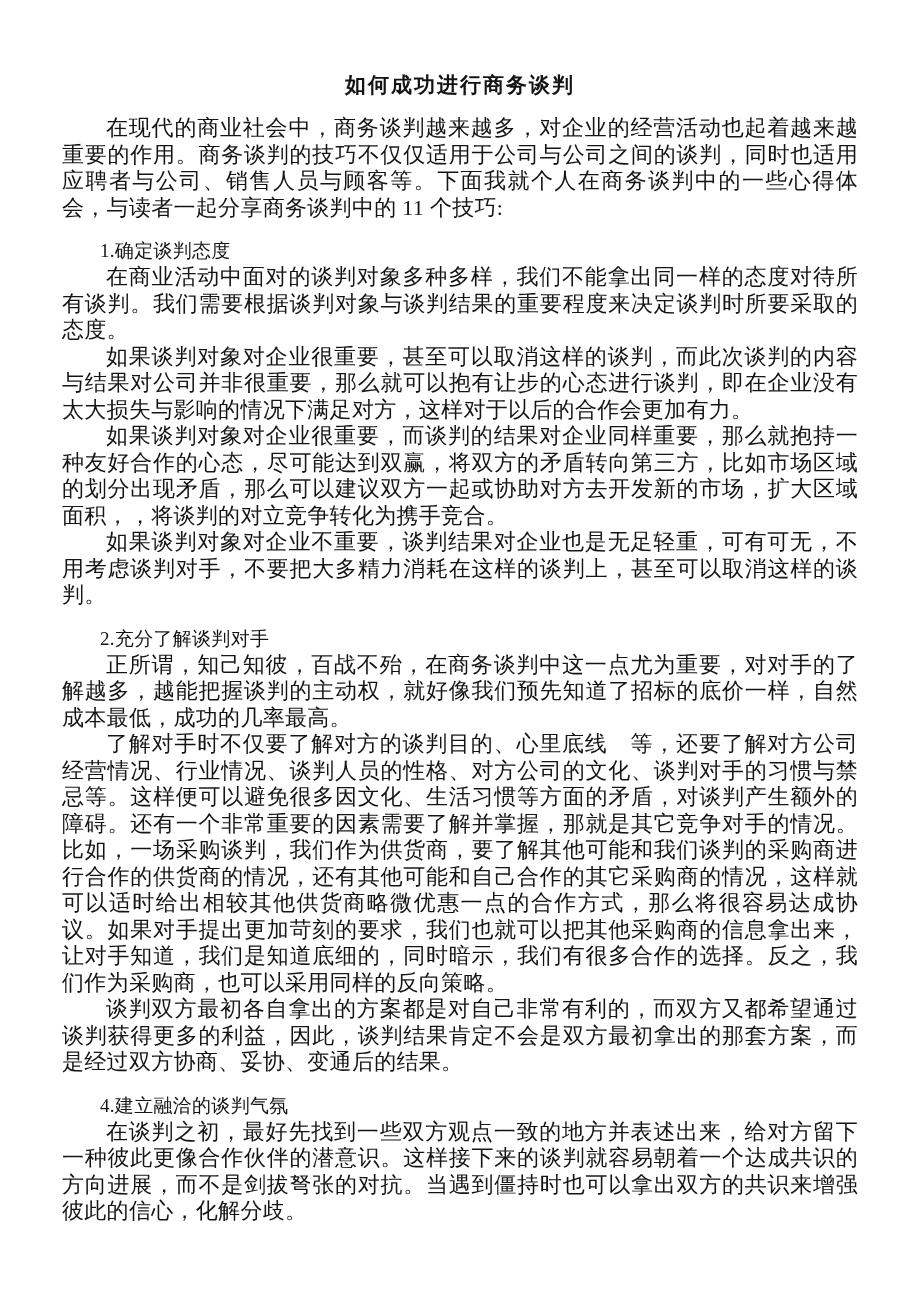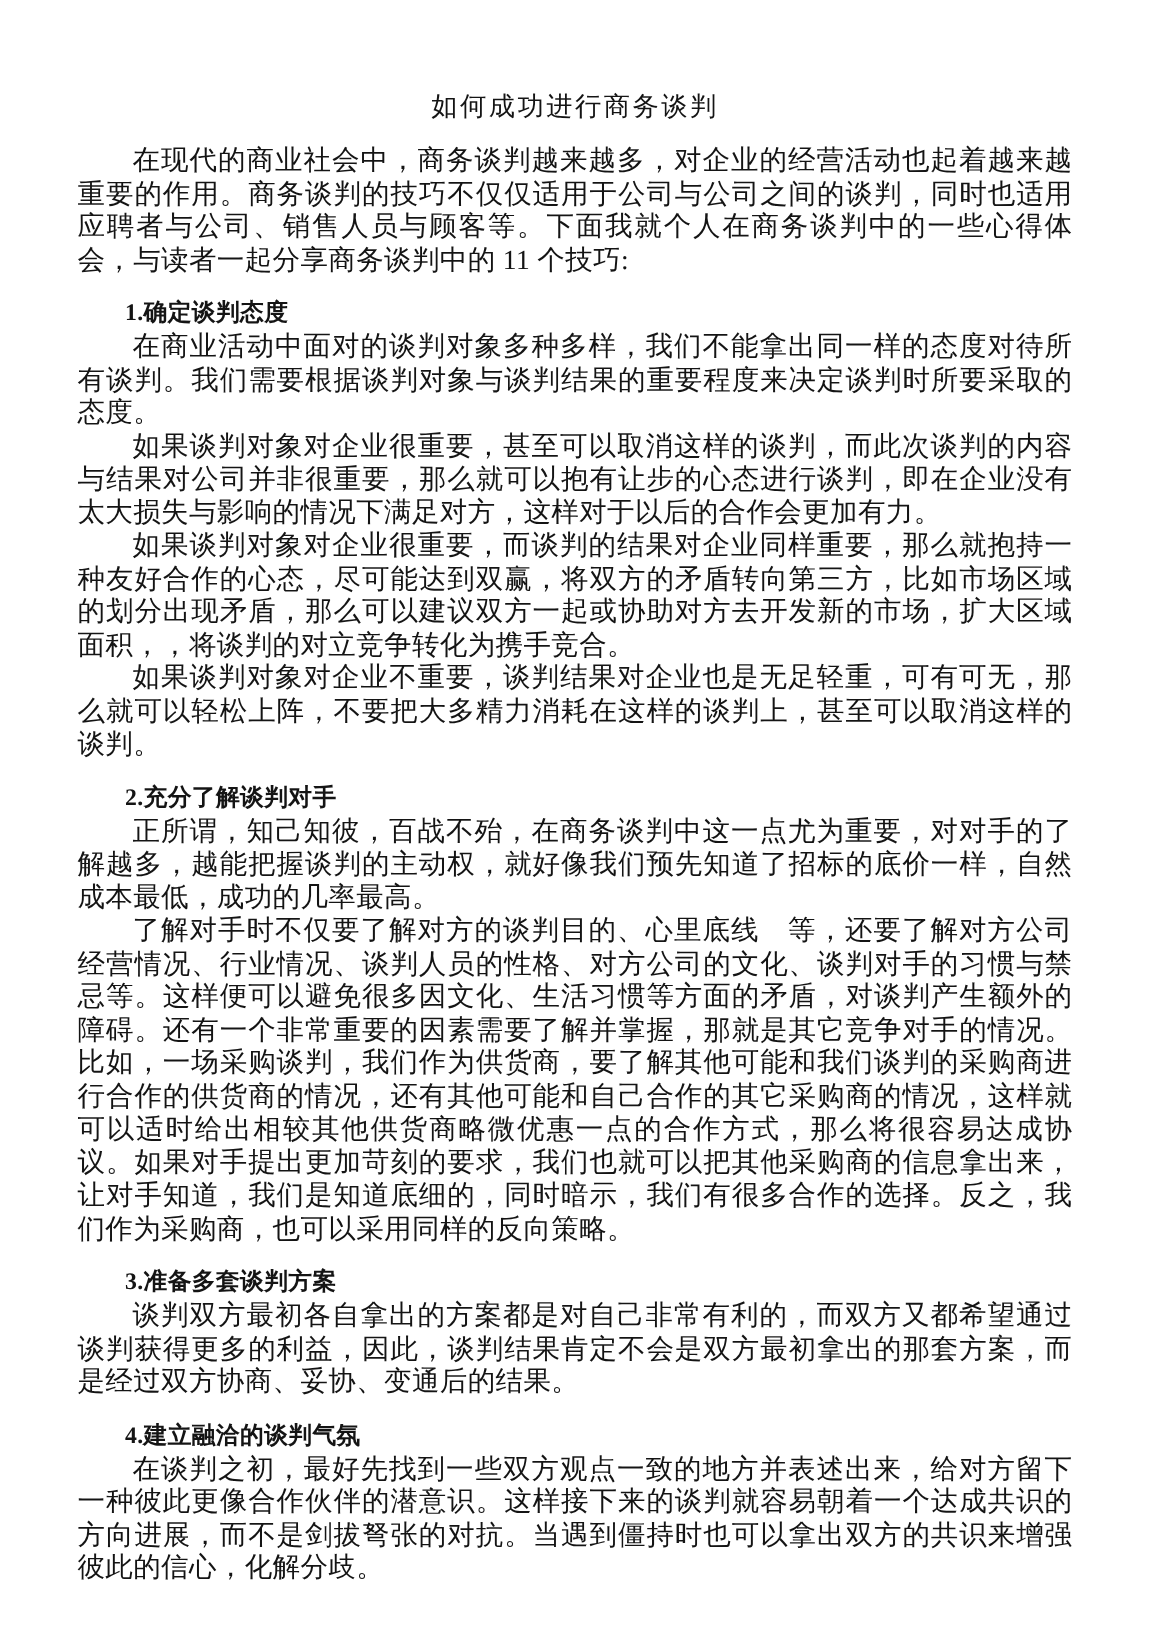--- a/index.html
+++ b/index.html
@@ -18,66 +18,65 @@
     margin: 0 auto;
   }
   .content {
     padding: 70px 62px 0 62px;
   }
   .doc-title {
     margin: 0 0 15px 0;
     text-align: center;
     font-size: 21px;
     line-height: 30px;
-    font-weight: normal;
+    font-weight: bold;
     letter-spacing: 2px;
   }
   .para {
     margin: 0;
     font-size: 22px;
     line-height: 26.5px;
     text-align: justify;
     text-indent: 2em;
     letter-spacing: 0.3px;
   }
   .section-heading {
     margin: 16px 0 0 0;
     font-size: 19px;
     line-height: 27px;
-    font-weight: bold;
+    font-weight: normal;
     text-indent: 2em;
     letter-spacing: 0.3px;
   }
 </style>
 </head>
 <body>
 
 <div class="page">
   <div class="content">
 
     <h1 class="doc-title">如何成功进行商务谈判</h1>
 
     <p class="para">在现代的商业社会中，商务谈判越来越多，对企业的经营活动也起着越来越重要的作用。商务谈判的技巧不仅仅适用于公司与公司之间的谈判，同时也适用应聘者与公司、销售人员与顾客等。下面我就个人在商务谈判中的一些心得体会，与读者一起分享商务谈判中的 11 个技巧:</p>
 
     <div>
       <h2 class="section-heading">1.确定谈判态度</h2>
       <p class="para">在商业活动中面对的谈判对象多种多样，我们不能拿出同一样的态度对待所有谈判。我们需要根据谈判对象与谈判结果的重要程度来决定谈判时所要采取的态度。</p>
       <p class="para">如果谈判对象对企业很重要，甚至可以取消这样的谈判，而此次谈判的内容与结果对公司并非很重要，那么就可以抱有让步的心态进行谈判，即在企业没有太大损失与影响的情况下满足对方，这样对于以后的合作会更加有力。</p>
       <p class="para">如果谈判对象对企业很重要，而谈判的结果对企业同样重要，那么就抱持一种友好合作的心态，尽可能达到双赢，将双方的矛盾转向第三方，比如市场区域的划分出现矛盾，那么可以建议双方一起或协助对方去开发新的市场，扩大区域面积，，将谈判的对立竞争转化为携手竞合。</p>
-      <p class="para">如果谈判对象对企业不重要，谈判结果对企业也是无足轻重，可有可无，那么就可以轻松上阵，不要把大多精力消耗在这样的谈判上，甚至可以取消这样的谈判。</p>
+      <p class="para">如果谈判对象对企业不重要，谈判结果对企业也是无足轻重，可有可无，不用考虑谈判对手，不要把大多精力消耗在这样的谈判上，甚至可以取消这样的谈判。</p>
     </div>
 
     <div>
       <h2 class="section-heading">2.充分了解谈判对手</h2>
       <p class="para">正所谓，知己知彼，百战不殆，在商务谈判中这一点尤为重要，对对手的了解越多，越能把握谈判的主动权，就好像我们预先知道了招标的底价一样，自然成本最低，成功的几率最高。</p>
       <p class="para">了解对手时不仅要了解对方的谈判目的、心里底线　等，还要了解对方公司经营情况、行业情况、谈判人员的性格、对方公司的文化、谈判对手的习惯与禁忌等。这样便可以避免很多因文化、生活习惯等方面的矛盾，对谈判产生额外的障碍。还有一个非常重要的因素需要了解并掌握，那就是其它竞争对手的情况。比如，一场采购谈判，我们作为供货商，要了解其他可能和我们谈判的采购商进行合作的供货商的情况，还有其他可能和自己合作的其它采购商的情况，这样就可以适时给出相较其他供货商略微优惠一点的合作方式，那么将很容易达成协议。如果对手提出更加苛刻的要求，我们也就可以把其他采购商的信息拿出来，让对手知道，我们是知道底细的，同时暗示，我们有很多合作的选择。反之，我们作为采购商，也可以采用同样的反向策略。</p>
     </div>
 
     <div>
-      <h2 class="section-heading">3.准备多套谈判方案</h2>
       <p class="para">谈判双方最初各自拿出的方案都是对自己非常有利的，而双方又都希望通过谈判获得更多的利益，因此，谈判结果肯定不会是双方最初拿出的那套方案，而是经过双方协商、妥协、变通后的结果。</p>
     </div>
 
     <div>
       <h2 class="section-heading">4.建立融洽的谈判气氛</h2>
       <p class="para">在谈判之初，最好先找到一些双方观点一致的地方并表述出来，给对方留下一种彼此更像合作伙伴的潜意识。这样接下来的谈判就容易朝着一个达成共识的方向进展，而不是剑拔弩张的对抗。当遇到僵持时也可以拿出双方的共识来增强彼此的信心，化解分歧。</p>
     </div>
 
   </div>
 </div>

